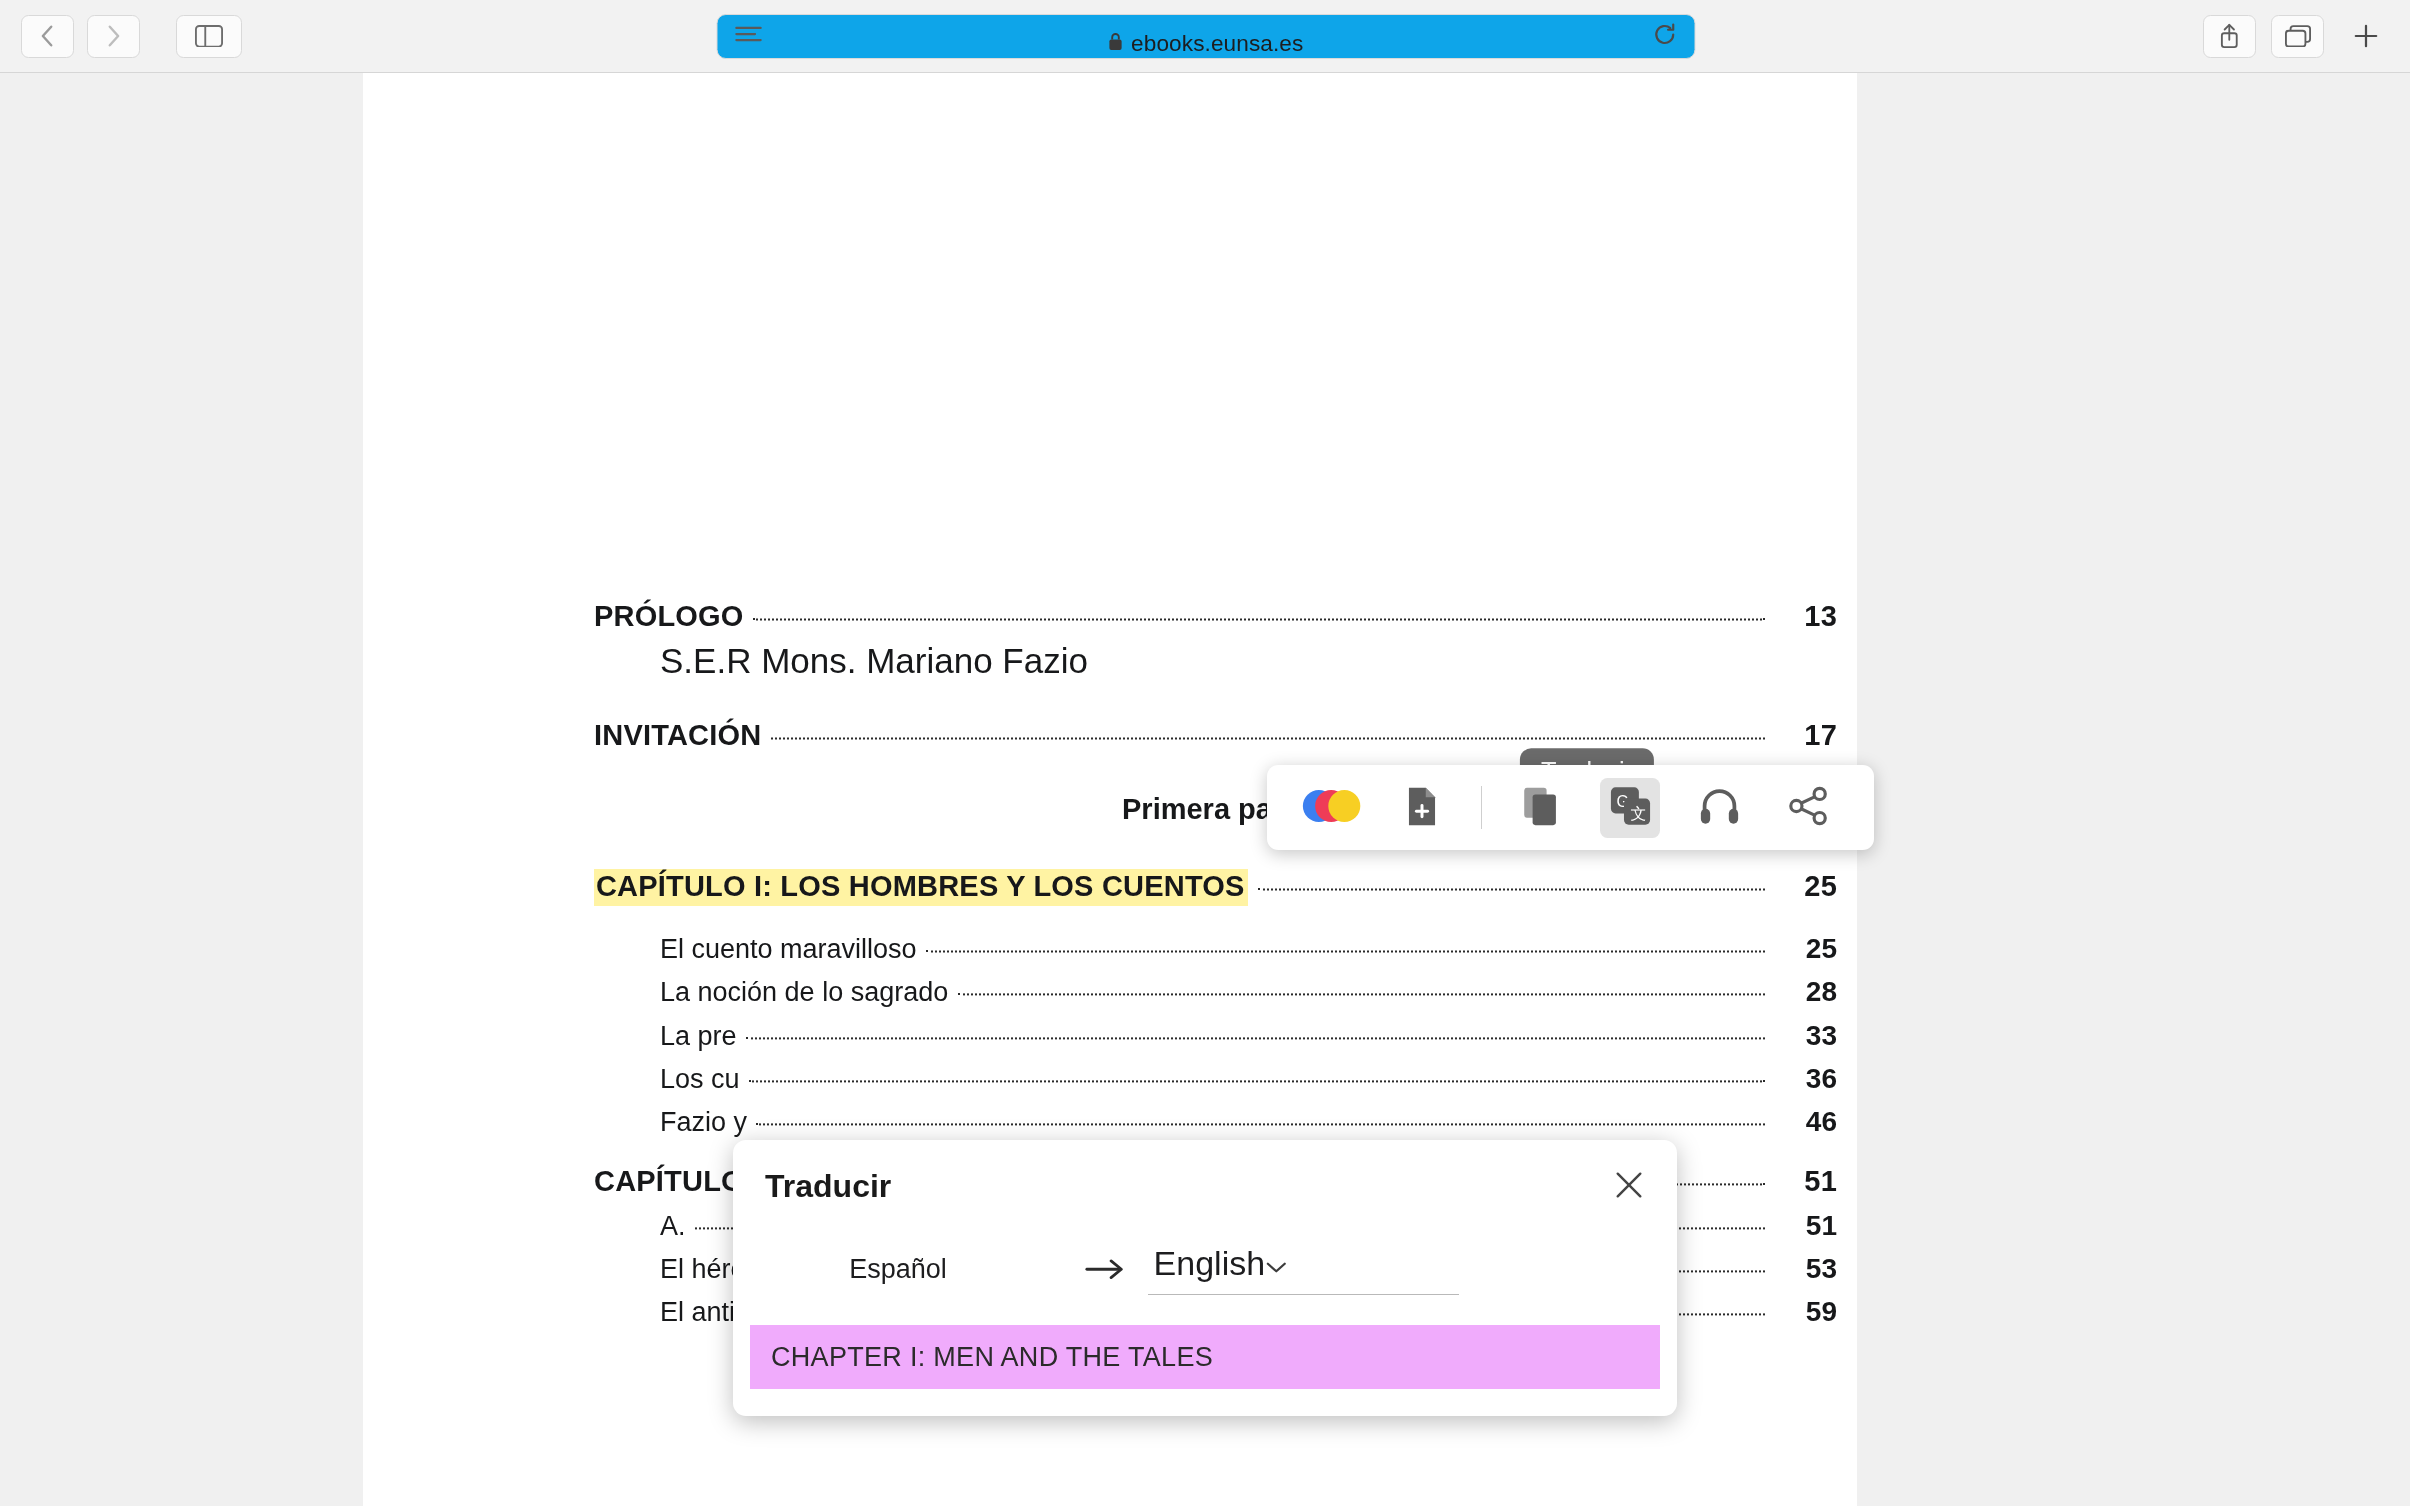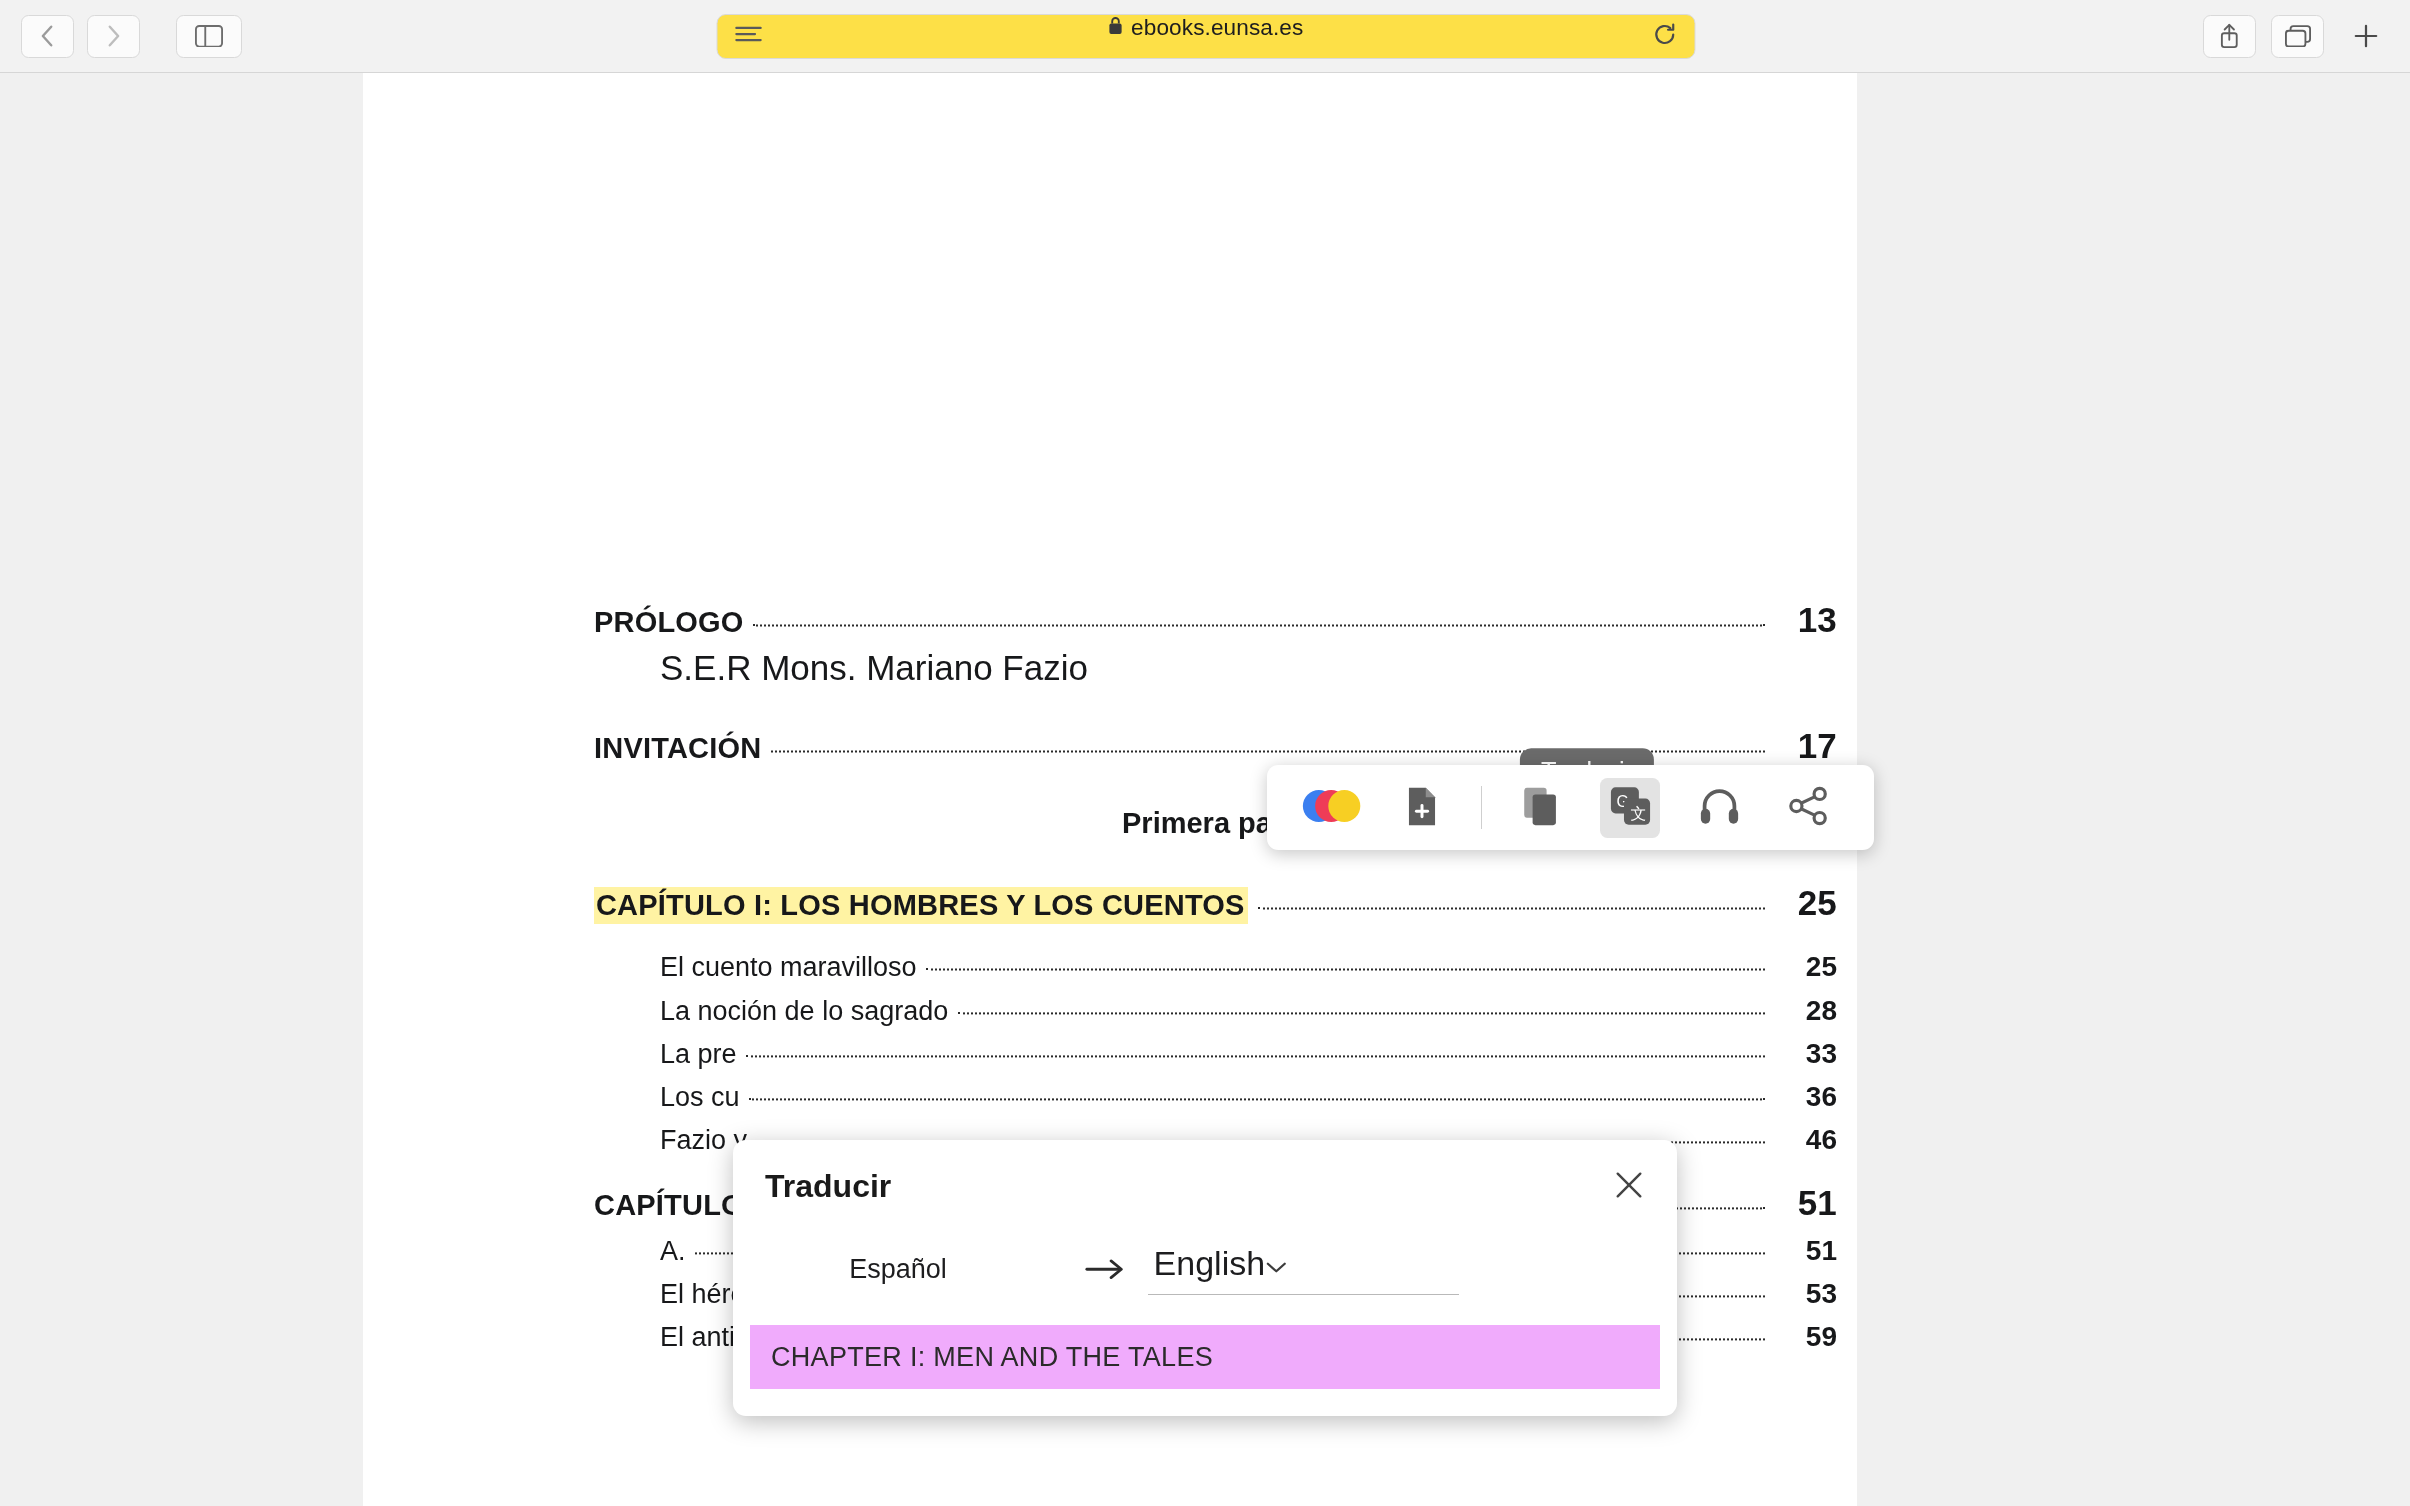--- a/index.html
+++ b/index.html
@@ -28,23 +28,23 @@
   .chrome-btn.wide { width: 66px; }
   .chrome-btn.plain { border: none; background: transparent; }
   .chrome-btn svg { display: block; }
 
   .addressbar-wrap {
     position: absolute; left: 50%; transform: translateX(-50%);
     display: flex; align-items: center;
   }
   .addressbar {
     width: 979px; height: 45px;
-    background: #fde047;
+    background: #0ea5e9;
     border: 0.9px solid #dadada; border-radius: 9.4px;
-    display: flex; align-items: flex-start; justify-content: center;
+    display: flex; align-items: flex-end; justify-content: center;
     position: relative;
   }
   .addressbar .reader-icon { position: absolute; left: 17px; top: 50%; transform: translateY(-50%); }
   .addressbar .reload-icon { position: absolute; right: 17px; top: 50%; transform: translateY(-50%); }
   .addr-text {
     font-size: 22.6px; color: #1d1d1f;
     display: flex; align-items: center; gap: 7.5px;
     letter-spacing: 0.1px;
   }
   .right-group {
@@ -75,21 +75,21 @@
   .toc-label { white-space: nowrap; }
   .dots {
     flex: 1; margin: 0 5.6px 0 9.4px;
     border-bottom: 2.8px dotted #2a2a2a;
     transform: translateY(-5.6px);
     min-width: 19px;
   }
   .pagenum { width: 66px; text-align: right; white-space: nowrap; }
 
   .lvl1 { font-weight: bold; font-size: 29px; letter-spacing: 0.2px; }
-  .lvl1 .pagenum { font-weight: bold; font-size: 35px; }
+  .lvl1 .pagenum { font-weight: bold; font-size: 29px; }
   .lvl2 { font-size: 27px; margin-left: 66px; }
   .lvl2 .pagenum { font-size: 28px; font-weight: bold; width: 66px; }
   .sub-author { font-size: 35px; margin-left: 66px; margin-top: 7.5px; }
 
   .row-gap-lg { margin-top: 38px; }
   .row-gap-md { margin-top: 27px; justify-content: flex-end; }
   .row-gap-sm { margin-top: 11.3px; }
 
   .part-title {
     text-align: center; font-weight: bold; font-size: 29px;

